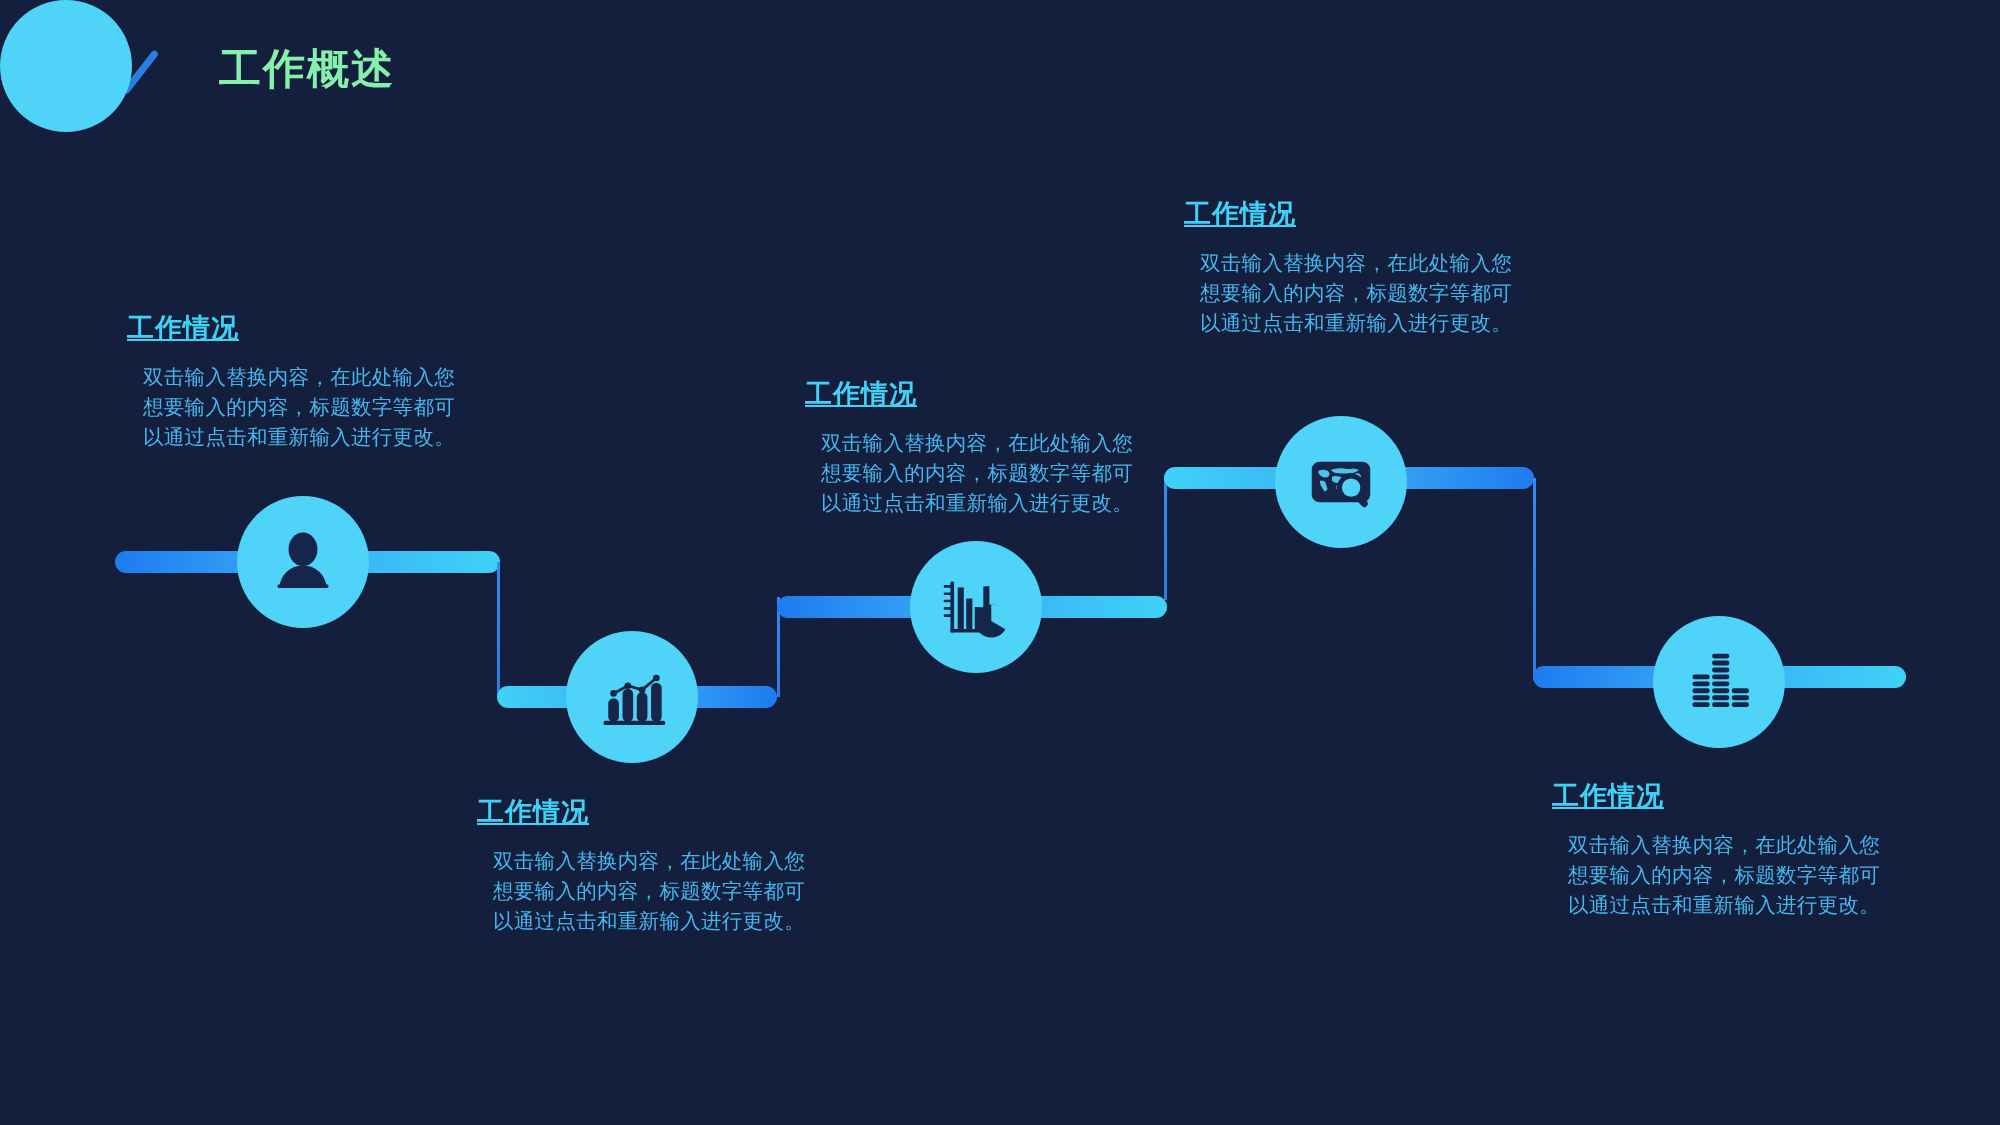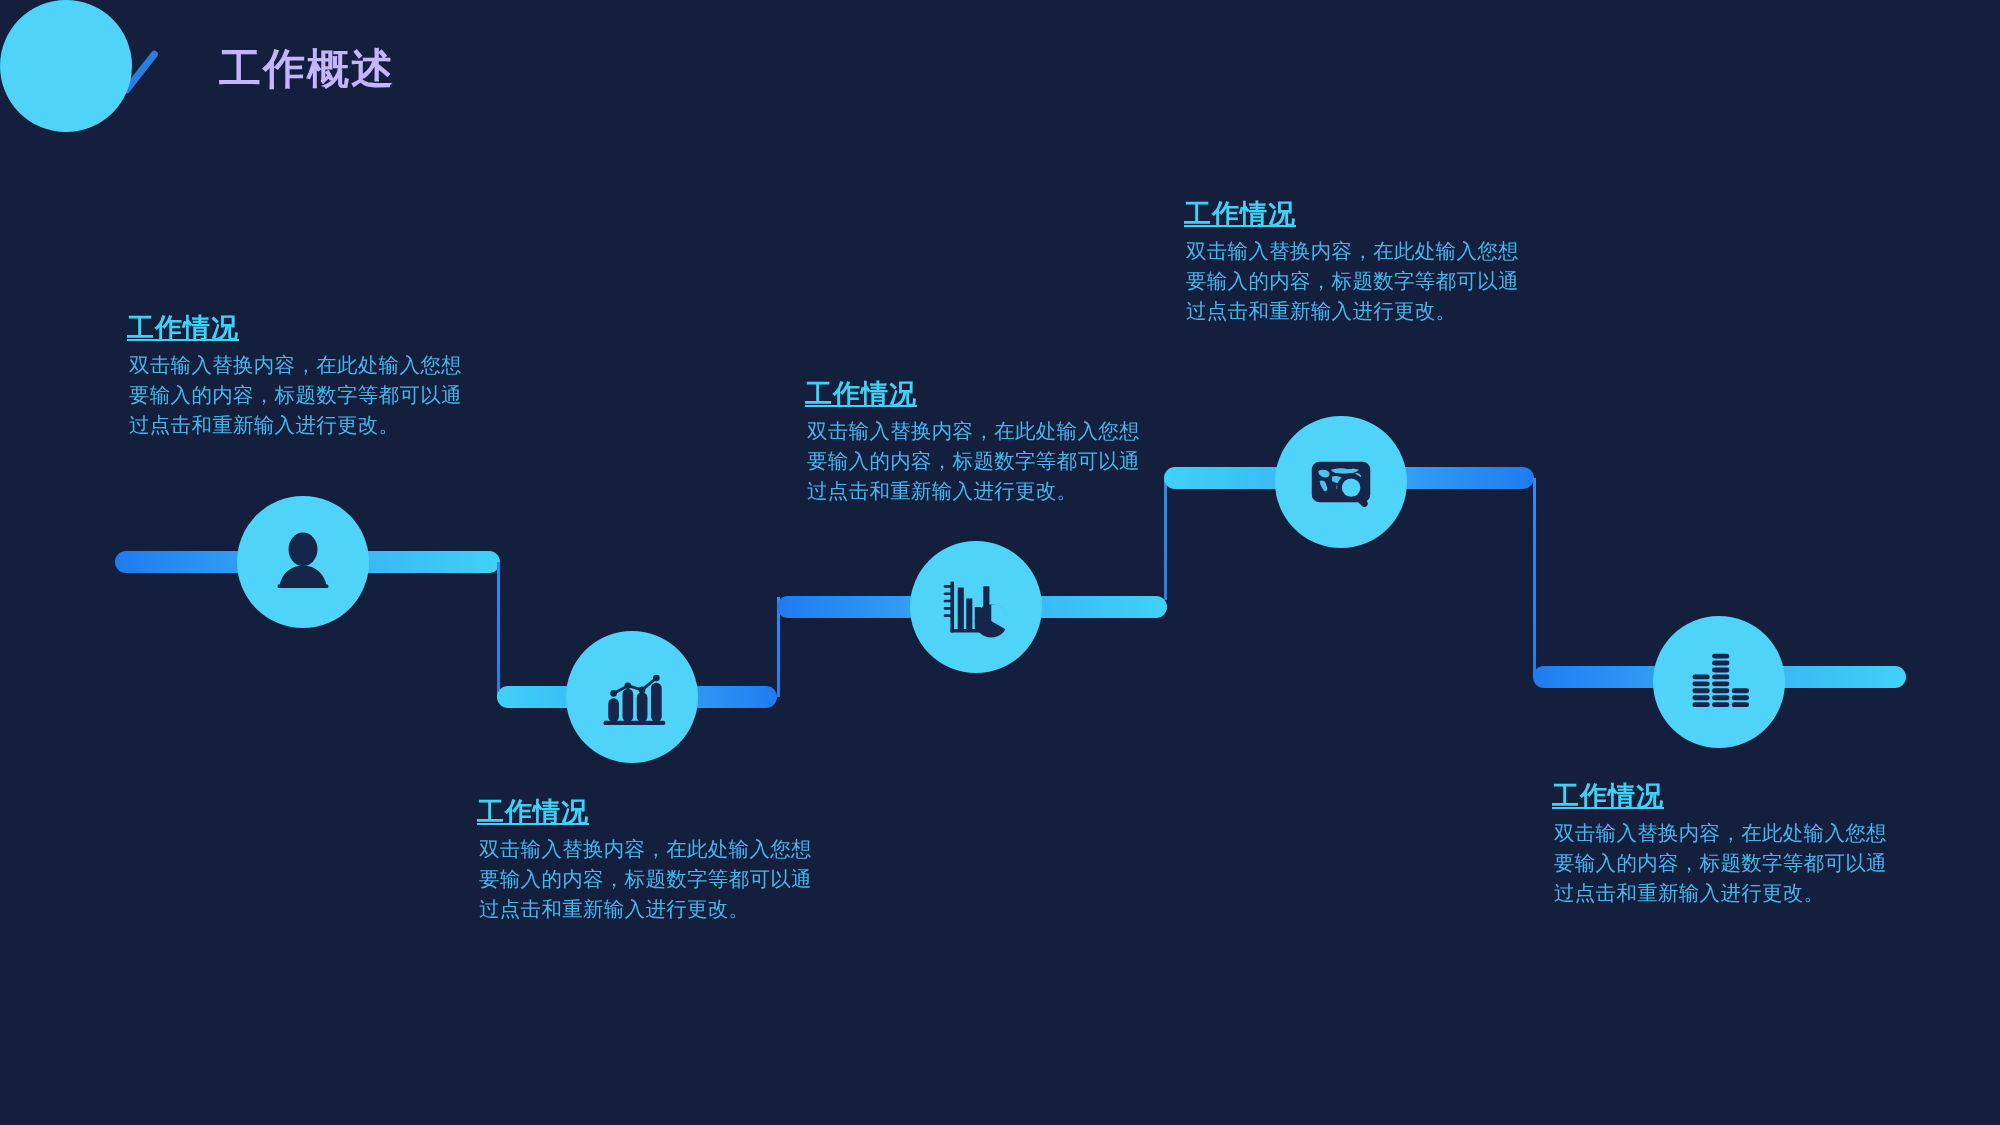--- a/index.html
+++ b/index.html
@@ -47,21 +47,21 @@
     transform: rotate(38deg);
     transform-origin: center;
   }
   .slash.s1 { left: 6px;  top: 0px; }
   .slash.s2 { left: 34px; top: 0px; }
   .slash.s3 { left: 62px; top: 0px; }
 
   .page-title {
     font-size: 42px;
     font-weight: bold;
-    color: #c4b5fd;
+    color: #86efac;
     letter-spacing: 2px;
     white-space: nowrap;
     line-height: 1;
   }
 
   
   .rail {
     position: absolute;
     height: 22px;
     border-radius: 11px;
@@ -101,21 +101,21 @@
     letter-spacing: 1px;
     line-height: 1.25;
     margin: 0 0 4px 0;
     white-space: nowrap;
     text-decoration: underline;
   }
   .block .b-body {
     font-size: 20.5px;
     color: #46b6ef;
     line-height: 1.46;
-    margin: 2px;
+    margin: 16px;
     letter-spacing: 0.3px;
   }
 </style>
 </head>
 <body>
 
 <div id="slide">
 
   <div class="header">
     <div class="slashes">

